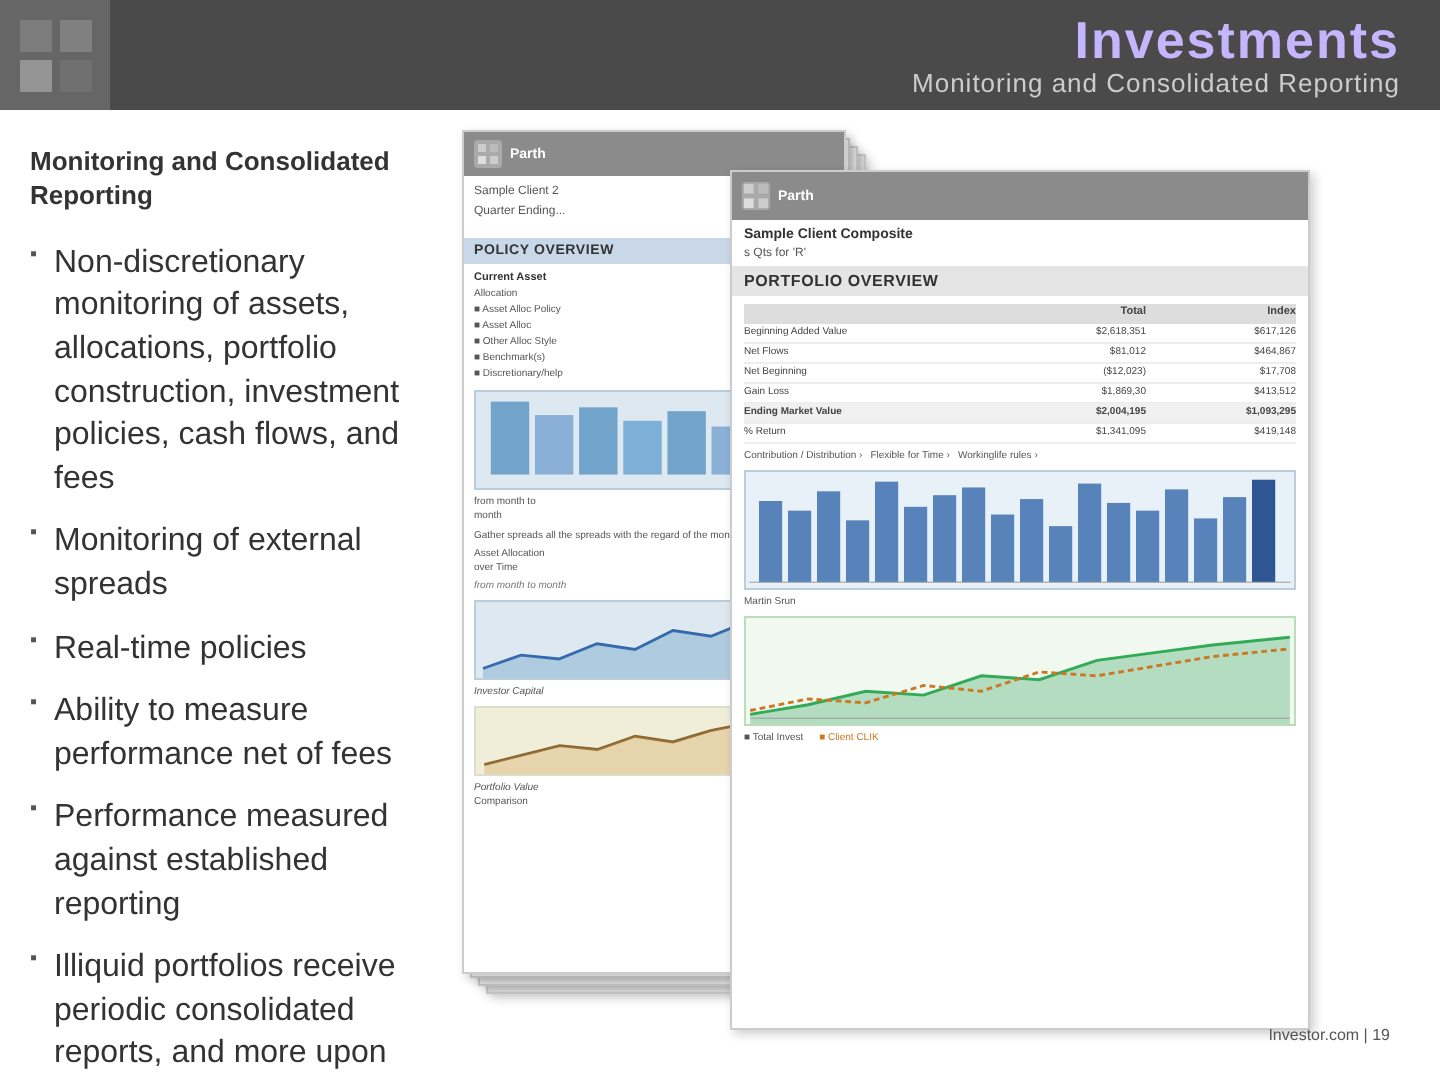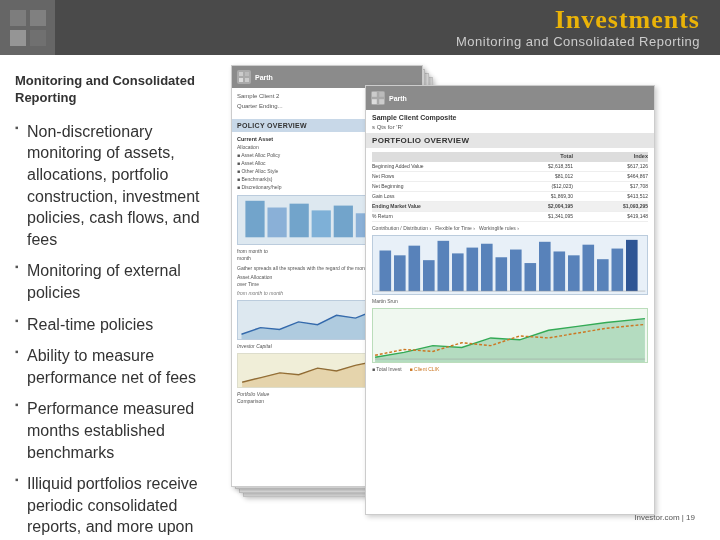--- a/index.html
+++ b/index.html
@@ -38,26 +38,25 @@
     .header-logo-icon {
       width: 40px;
       height: 40px;
     }
 
     .header-title-block {
       text-align: right;
     }
 
     .header-title-main {
-      color: #eab308;
+      color: #c4b5fd;
       font-size: 26px;
       font-weight: bold;
       letter-spacing: 1px;
       line-height: 1.1;
-      font-family: Liberation Serif, serif;
     }
 
     .header-title-sub {
       color: #ccc;
       font-size: 13px;
       letter-spacing: 0.5px;
     }
 
     
     .main-content {
@@ -261,24 +260,24 @@
     <div class="header-title-sub">Monitoring and Consolidated Reporting</div>
   </div>
 </div>
 
 <div class="main-content">
 
   <div class="left-panel">
     <div class="section-title">Monitoring and Consolidated Reporting</div>
     <ul class="bullet-list">
       <li>Non-discretionary monitoring of assets, allocations, portfolio construction, investment policies, cash flows, and fees</li>
-      <li>Monitoring of external policies</li>
+      <li>Monitoring of external spreads</li>
       <li>Real-time policies</li>
       <li>Ability to measure performance net of fees</li>
-      <li>Performance measured months established benchmarks</li>
+      <li>Performance measured against established reporting</li>
       <li>Illiquid portfolios receive periodic consolidated reports, and more upon request</li>
     </ul>
   </div>
 
   <div class="right-panel">
     <div class="doc-stack">
 
       <div class="doc-card doc-card-back3" style="background:#e0e0e0;"></div>
       <div class="doc-card doc-card-back2" style="background:#ebebeb;"></div>
       <div class="doc-card doc-card-back1" style="background:#f2f2f2;"></div>

